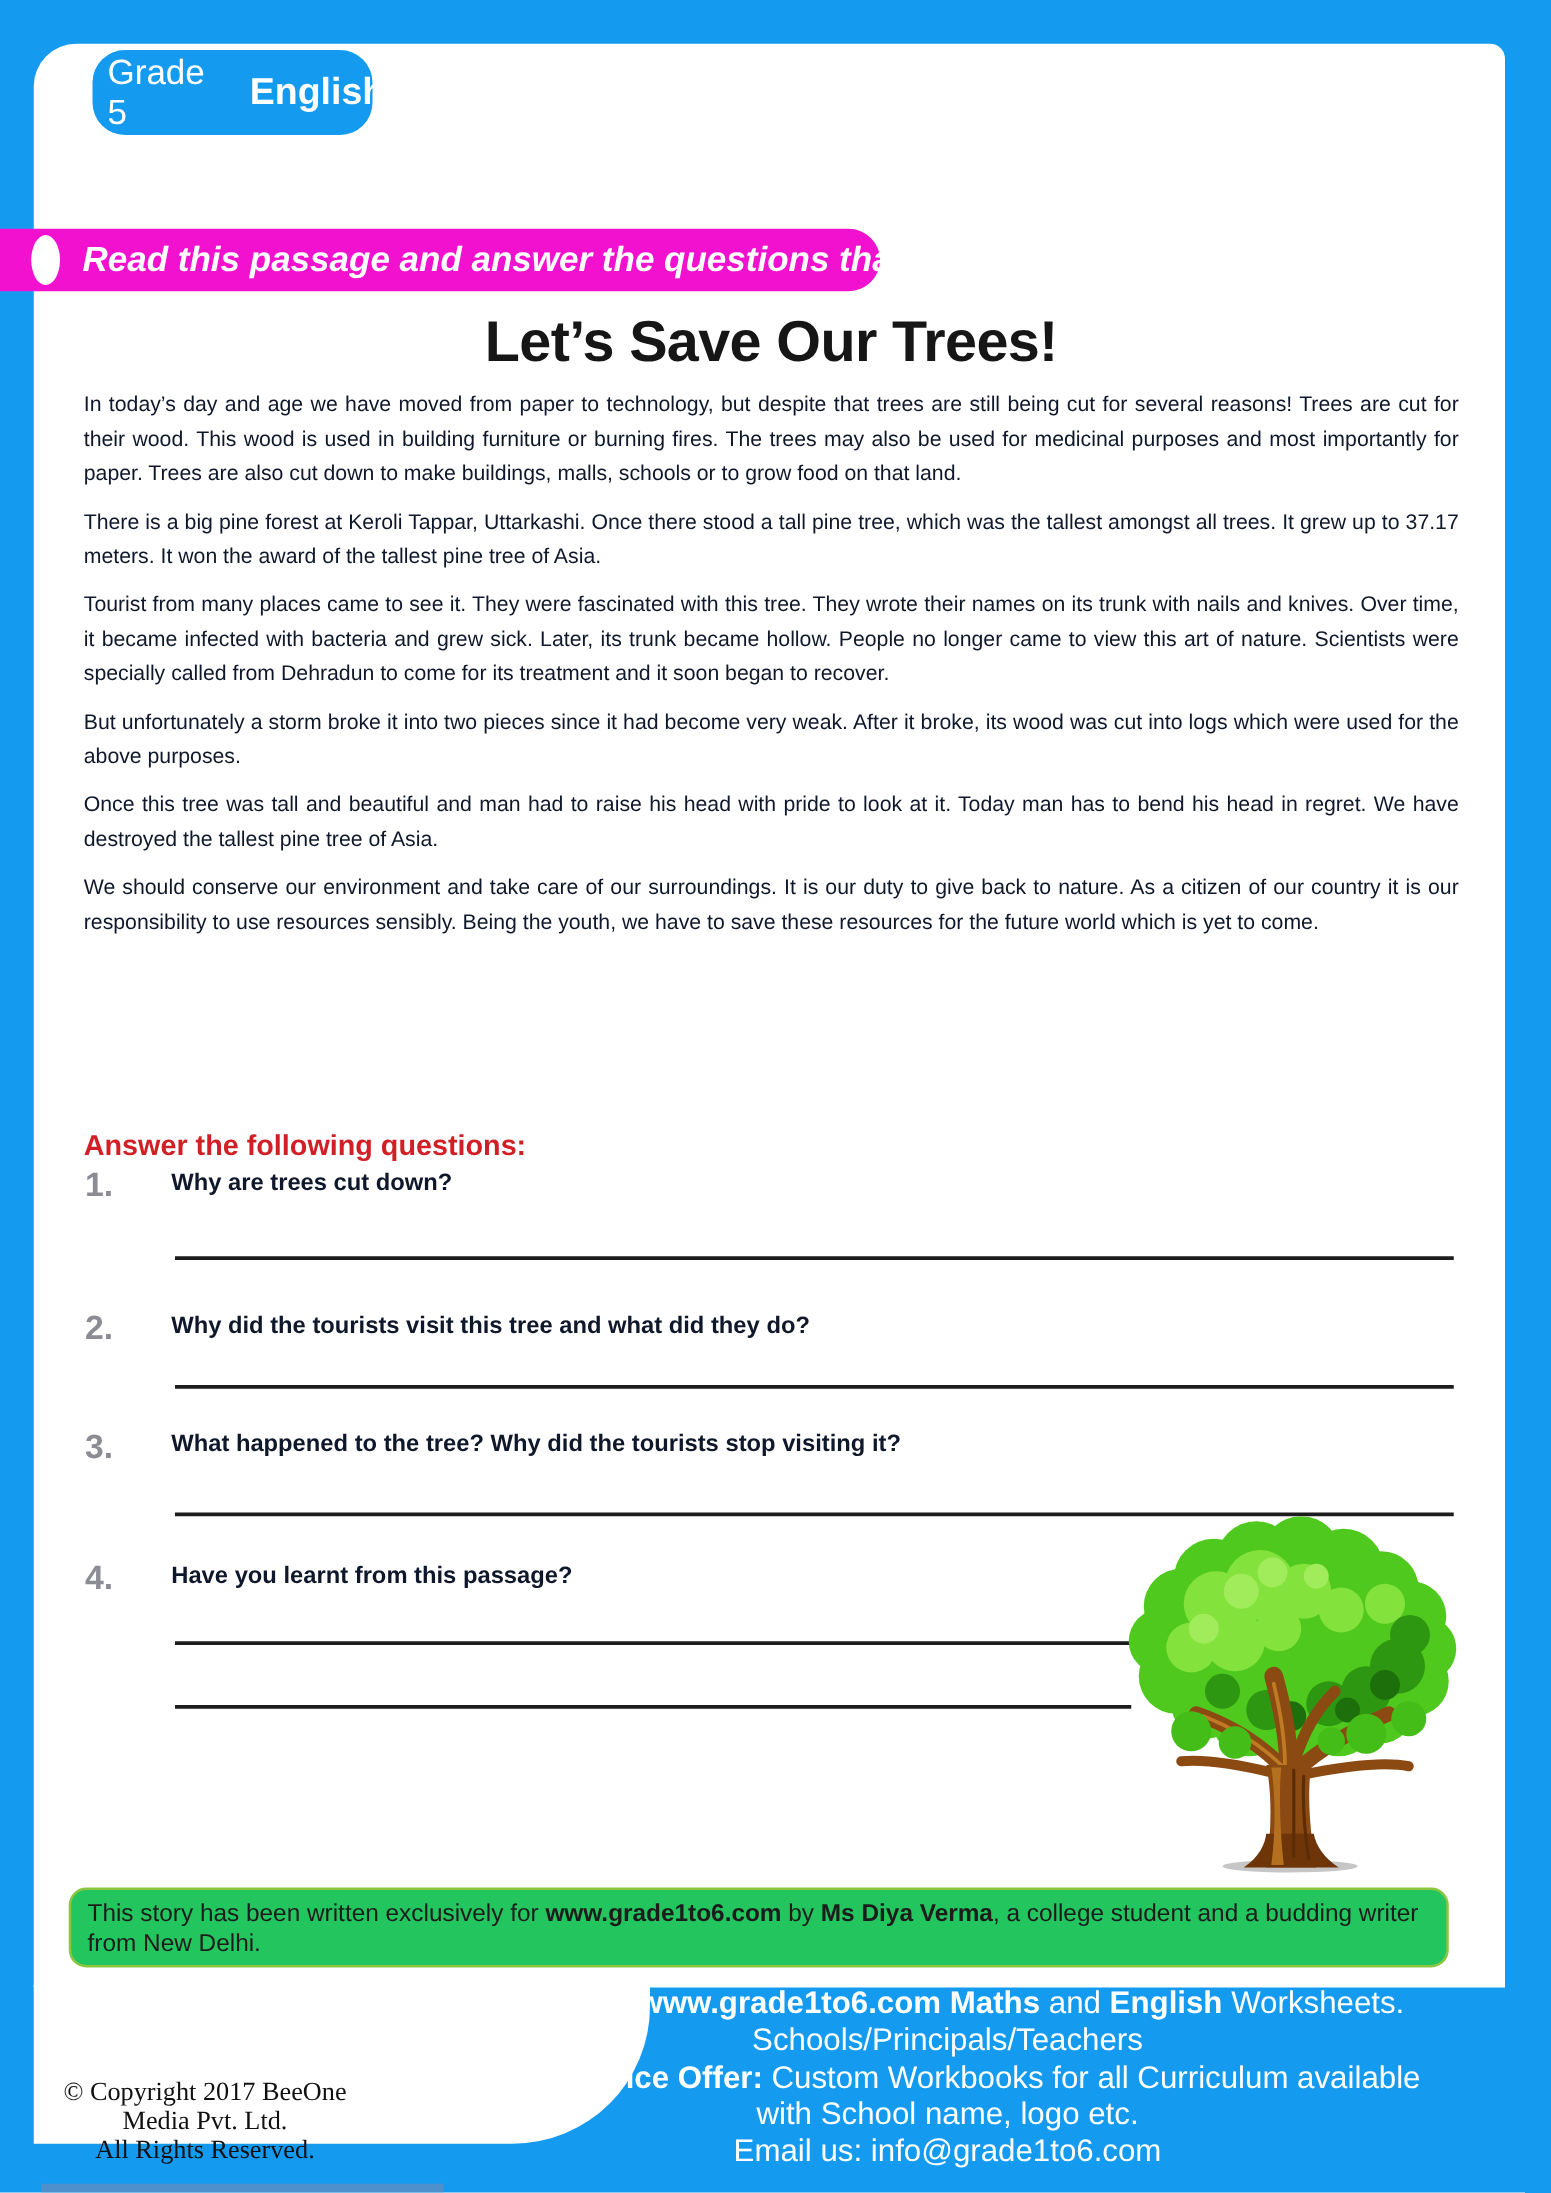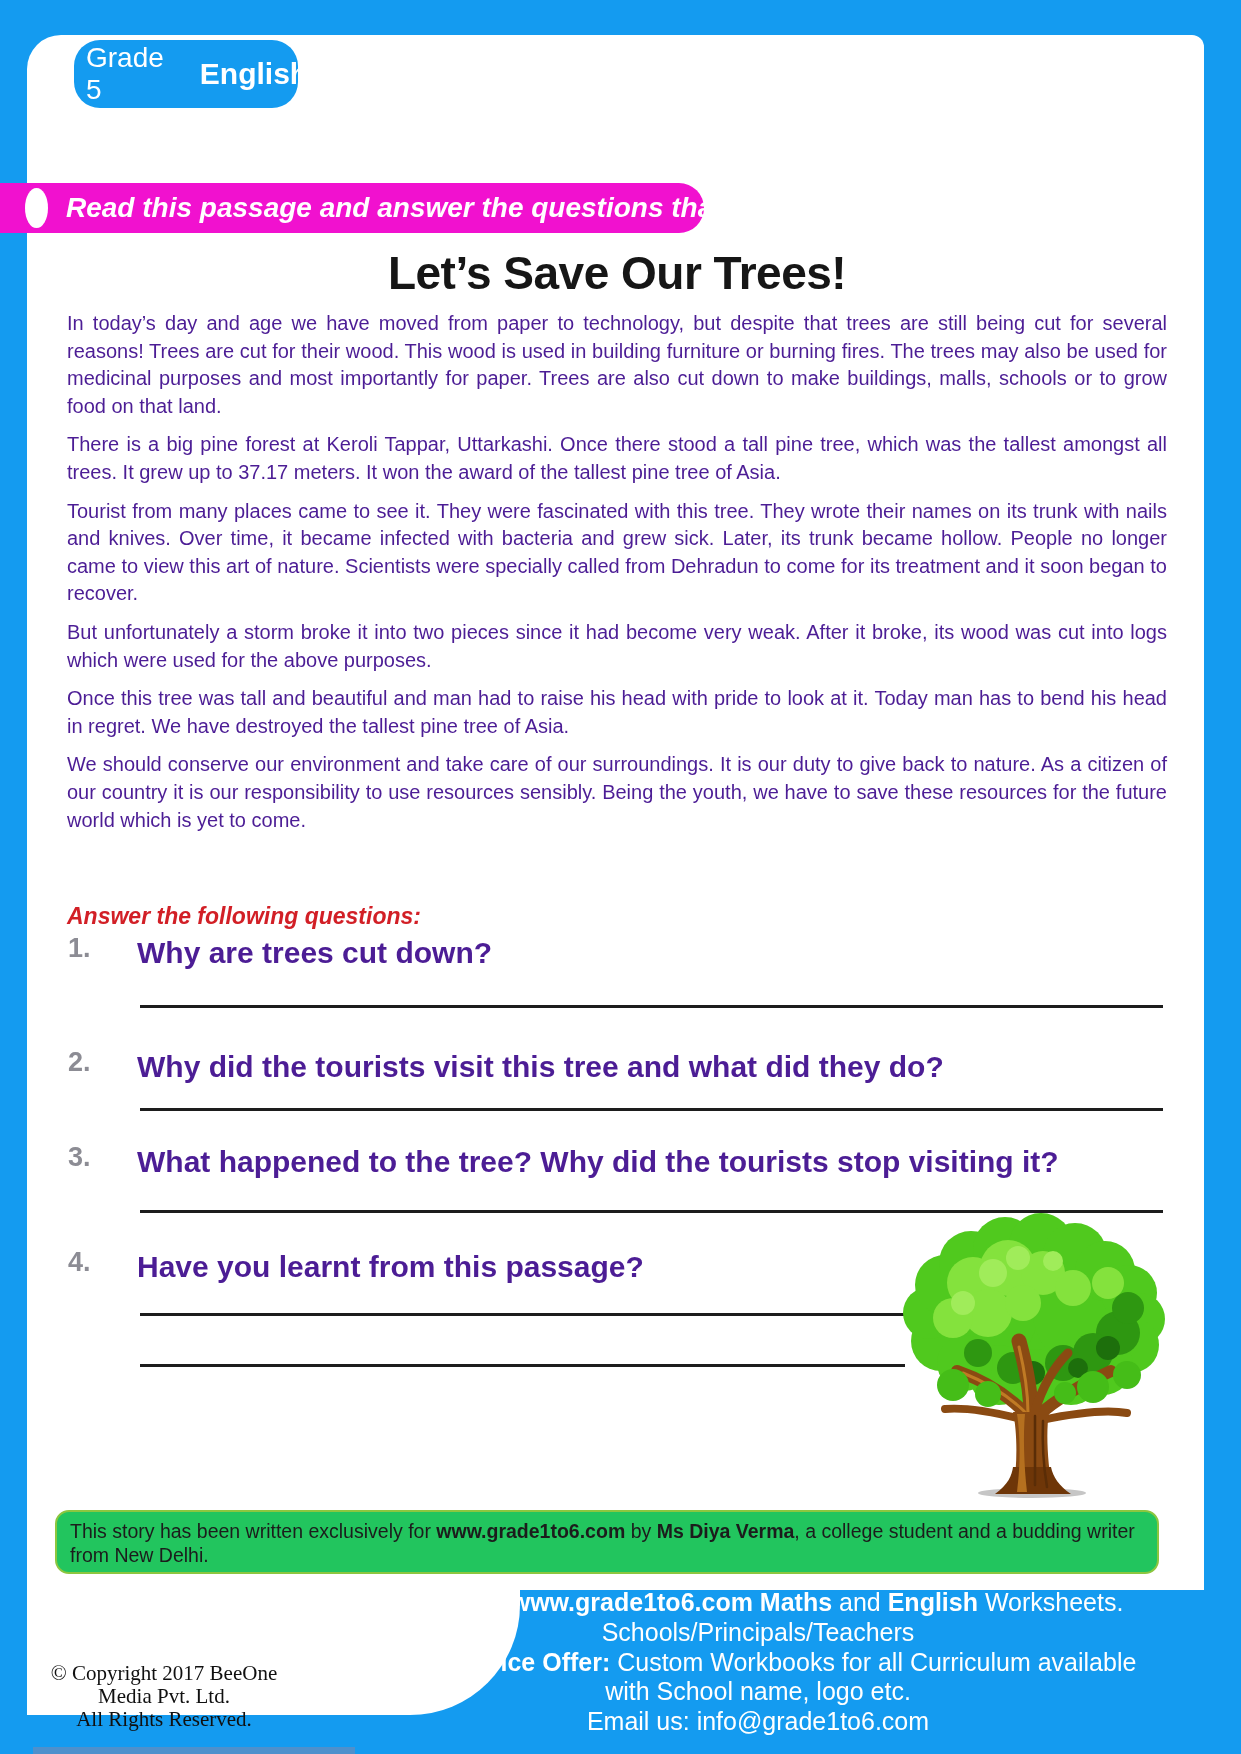--- a/index.html
+++ b/index.html
@@ -40,35 +40,35 @@
     color:#ffffff;font-size:28px;font-weight:700;font-style:italic;
     white-space:nowrap;
   }
   .title{
     position:absolute;left:67px;top:246px;width:1100px;
     text-align:center;font-size:46px;font-weight:700;color:#161616;
     letter-spacing:-0.5px;
   }
   .passage{
     position:absolute;left:67px;top:310px;width:1100px;
-    font-size:20px;line-height:27.6px;color:#4c1d95;text-align:justify;
+    font-size:17px;line-height:27.6px;color:#0f172a;text-align:justify;
   }
   .passage p{margin:0 0 11px 0;}
   .red-heading{
     position:absolute;left:67px;top:903px;
-    color:#D21F26;font-size:23px;font-weight:700;font-style:italic;
+    color:#D21F26;font-size:23px;font-weight:700;
   }
   .q{position:absolute;left:0;width:1241px;}
   .q .qnum{
     position:absolute;left:68px;top:-3px;
     color:#8c8c94;font-size:27px;font-weight:700;
   }
   .q .qtext{
     position:absolute;left:137px;top:0;
-    color:#4c1d95;font-size:30px;font-weight:700;white-space:nowrap;
+    color:#0f172a;font-size:19px;font-weight:700;white-space:nowrap;
   }
   .ansline{
     position:absolute;height:0;border-bottom:3px solid #1d1d1d;
   }
   .ans-long{left:140px;width:1023px;}
   .ans-short{left:140px;width:765px;}
   .tree{position:absolute;left:893px;top:1213px;width:278px;height:288px;}
   .credit-box{
     position:absolute;left:55px;top:1510px;width:1104px;height:64px;
     border:2px solid #8CC63F;border-radius:14px;

